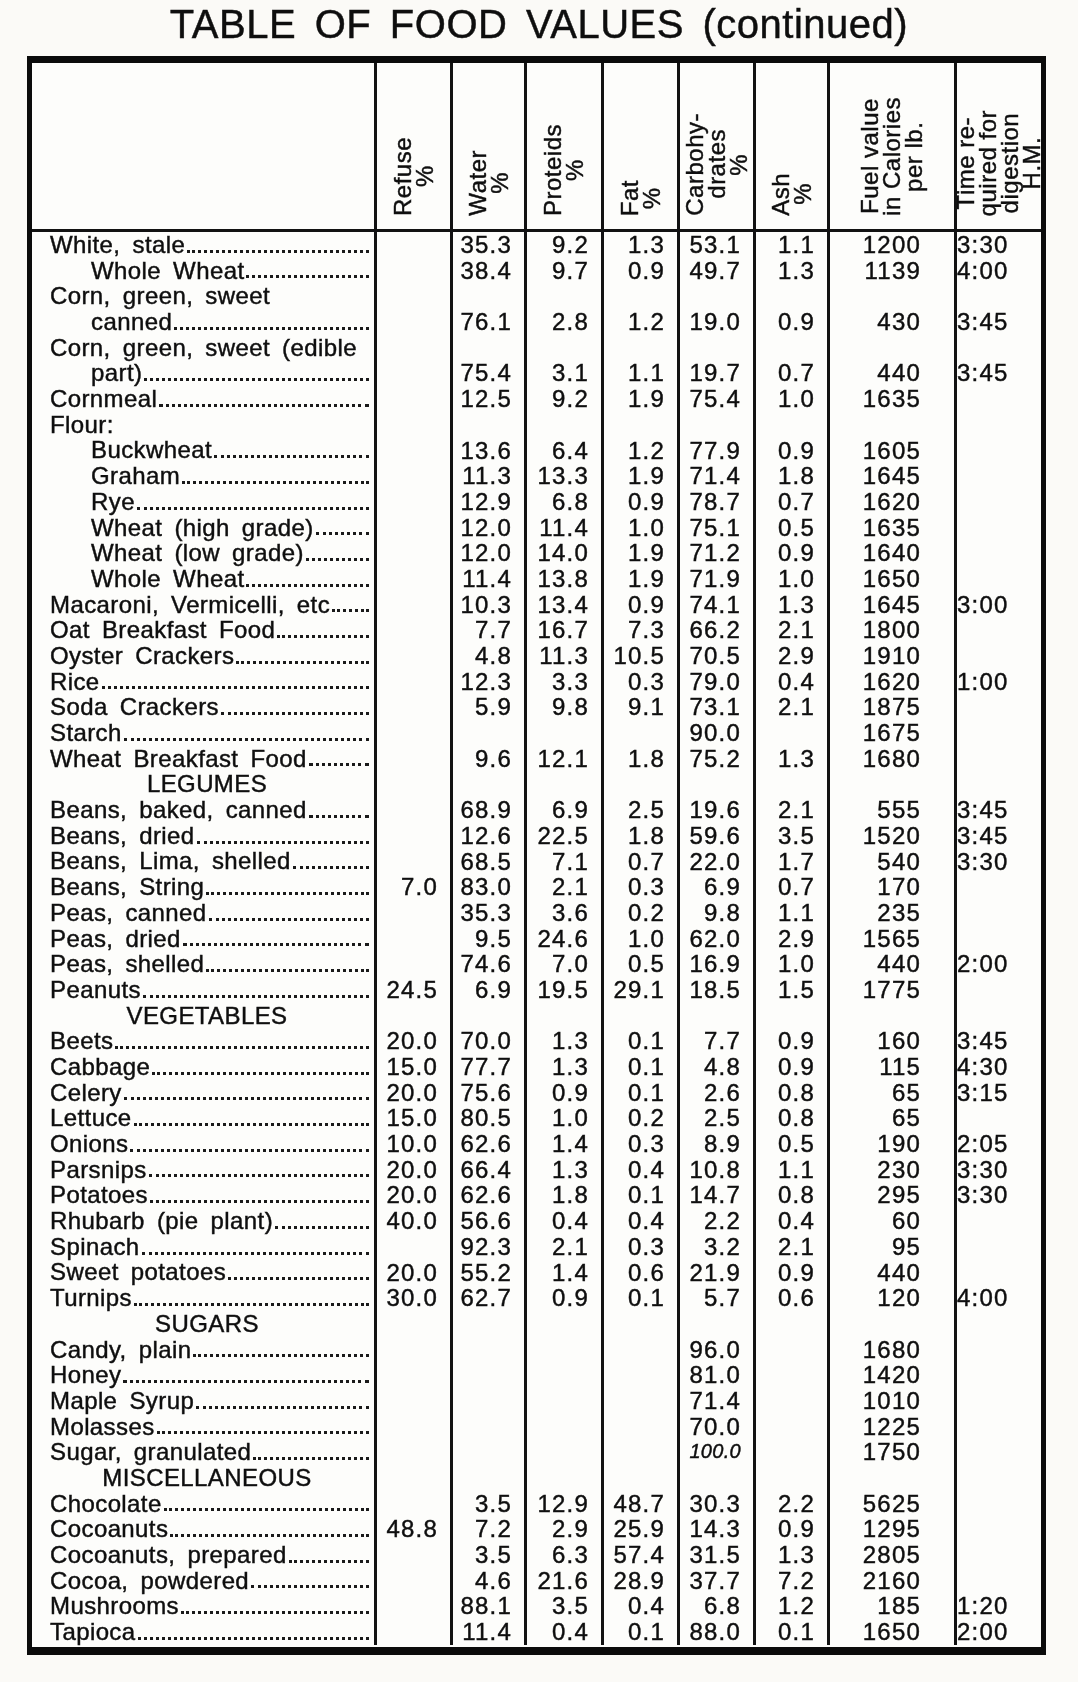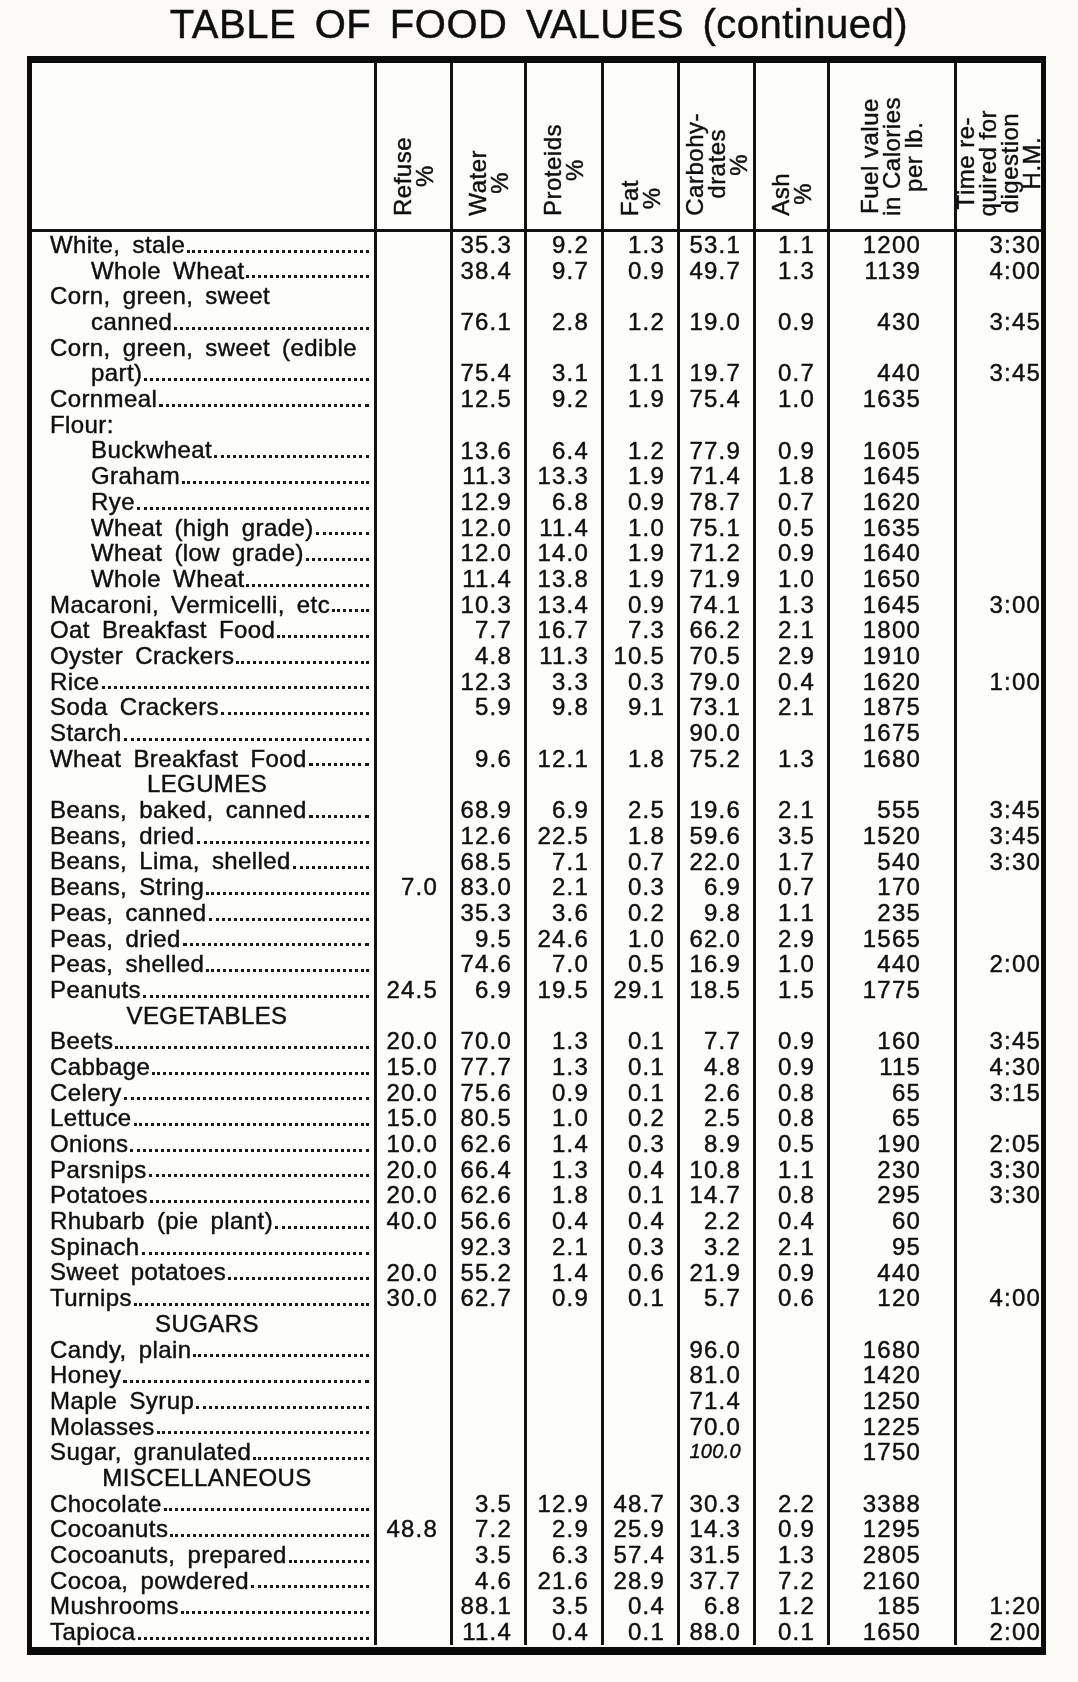--- a/index.html
+++ b/index.html
@@ -54,21 +54,21 @@
   .name.ind{padding-left:59px;}
   .name.section{justify-content:center;padding-left:8px;letter-spacing:1px;}
   .lab{letter-spacing:0.4px;word-spacing:5px;}
   .leader{
     flex:1 1 auto;min-width:6px;
     border-bottom:3px dotted #1a1a1a;
     margin:0 5px 5px 2px;
   }
   .v{text-align:right;padding-right:12px;letter-spacing:1.2px;}
   .v.fuel_value{padding-right:33px;}
-  .v.digestion_time{text-align:right;padding-right:0;}
+  .v.digestion_time{text-align:left;padding-right:0;}
   .v.sm{font-size:20px;letter-spacing:0.3px;font-style:italic;}
 </style>
 </head>
 <body>
 
 <h1 class="title">TABLE OF FOOD VALUES (continued)</h1>
 
 <div id="grid">
     <div class="row"><div class="hc"></div><div class="hc">
         <div class="rot">Refuse<br>%</div>
@@ -257,36 +257,36 @@
         <span class="lab">Candy, plain</span>
         <span class="leader"></span>
       </div><div class="c v refuse"></div><div class="c v water"></div><div class="c v proteids"></div><div class="c v fat"></div><div class="c v carbohydrates">96.0</div><div class="c v ash"></div><div class="c v fuel_value">1680</div><div class="c v digestion_time lastcol"></div></div>
     <div class="row"><div class="c name">
         <span class="lab">Honey</span>
         <span class="leader"></span>
       </div><div class="c v refuse"></div><div class="c v water"></div><div class="c v proteids"></div><div class="c v fat"></div><div class="c v carbohydrates">81.0</div><div class="c v ash"></div><div class="c v fuel_value">1420</div><div class="c v digestion_time lastcol"></div></div>
     <div class="row"><div class="c name">
         <span class="lab">Maple Syrup</span>
         <span class="leader"></span>
-      </div><div class="c v refuse"></div><div class="c v water"></div><div class="c v proteids"></div><div class="c v fat"></div><div class="c v carbohydrates">71.4</div><div class="c v ash"></div><div class="c v fuel_value">1250</div><div class="c v digestion_time lastcol"></div></div>
+      </div><div class="c v refuse"></div><div class="c v water"></div><div class="c v proteids"></div><div class="c v fat"></div><div class="c v carbohydrates">71.4</div><div class="c v ash"></div><div class="c v fuel_value">1010</div><div class="c v digestion_time lastcol"></div></div>
     <div class="row"><div class="c name">
         <span class="lab">Molasses</span>
         <span class="leader"></span>
       </div><div class="c v refuse"></div><div class="c v water"></div><div class="c v proteids"></div><div class="c v fat"></div><div class="c v carbohydrates">70.0</div><div class="c v ash"></div><div class="c v fuel_value">1225</div><div class="c v digestion_time lastcol"></div></div>
     <div class="row"><div class="c name">
         <span class="lab">Sugar, granulated</span>
         <span class="leader"></span>
       </div><div class="c v refuse"></div><div class="c v water"></div><div class="c v proteids"></div><div class="c v fat"></div><div class="c v carbohydrates sm">100.0</div><div class="c v ash"></div><div class="c v fuel_value">1750</div><div class="c v digestion_time lastcol"></div></div>
     <div class="row"><div class="c name section">
         <span class="lab">MISCELLANEOUS</span>
       </div><div class="c v refuse"></div><div class="c v water"></div><div class="c v proteids"></div><div class="c v fat"></div><div class="c v carbohydrates"></div><div class="c v ash"></div><div class="c v fuel_value"></div><div class="c v digestion_time lastcol"></div></div>
     <div class="row"><div class="c name">
         <span class="lab">Chocolate</span>
         <span class="leader"></span>
-      </div><div class="c v refuse"></div><div class="c v water">3.5</div><div class="c v proteids">12.9</div><div class="c v fat">48.7</div><div class="c v carbohydrates">30.3</div><div class="c v ash">2.2</div><div class="c v fuel_value">3388</div><div class="c v digestion_time lastcol"></div></div>
+      </div><div class="c v refuse"></div><div class="c v water">3.5</div><div class="c v proteids">12.9</div><div class="c v fat">48.7</div><div class="c v carbohydrates">30.3</div><div class="c v ash">2.2</div><div class="c v fuel_value">5625</div><div class="c v digestion_time lastcol"></div></div>
     <div class="row"><div class="c name">
         <span class="lab">Cocoanuts</span>
         <span class="leader"></span>
       </div><div class="c v refuse">48.8</div><div class="c v water">7.2</div><div class="c v proteids">2.9</div><div class="c v fat">25.9</div><div class="c v carbohydrates">14.3</div><div class="c v ash">0.9</div><div class="c v fuel_value">1295</div><div class="c v digestion_time lastcol"></div></div>
     <div class="row"><div class="c name">
         <span class="lab">Cocoanuts, prepared</span>
         <span class="leader"></span>
       </div><div class="c v refuse"></div><div class="c v water">3.5</div><div class="c v proteids">6.3</div><div class="c v fat">57.4</div><div class="c v carbohydrates">31.5</div><div class="c v ash">1.3</div><div class="c v fuel_value">2805</div><div class="c v digestion_time lastcol"></div></div>
     <div class="row"><div class="c name">
         <span class="lab">Cocoa, powdered</span>

